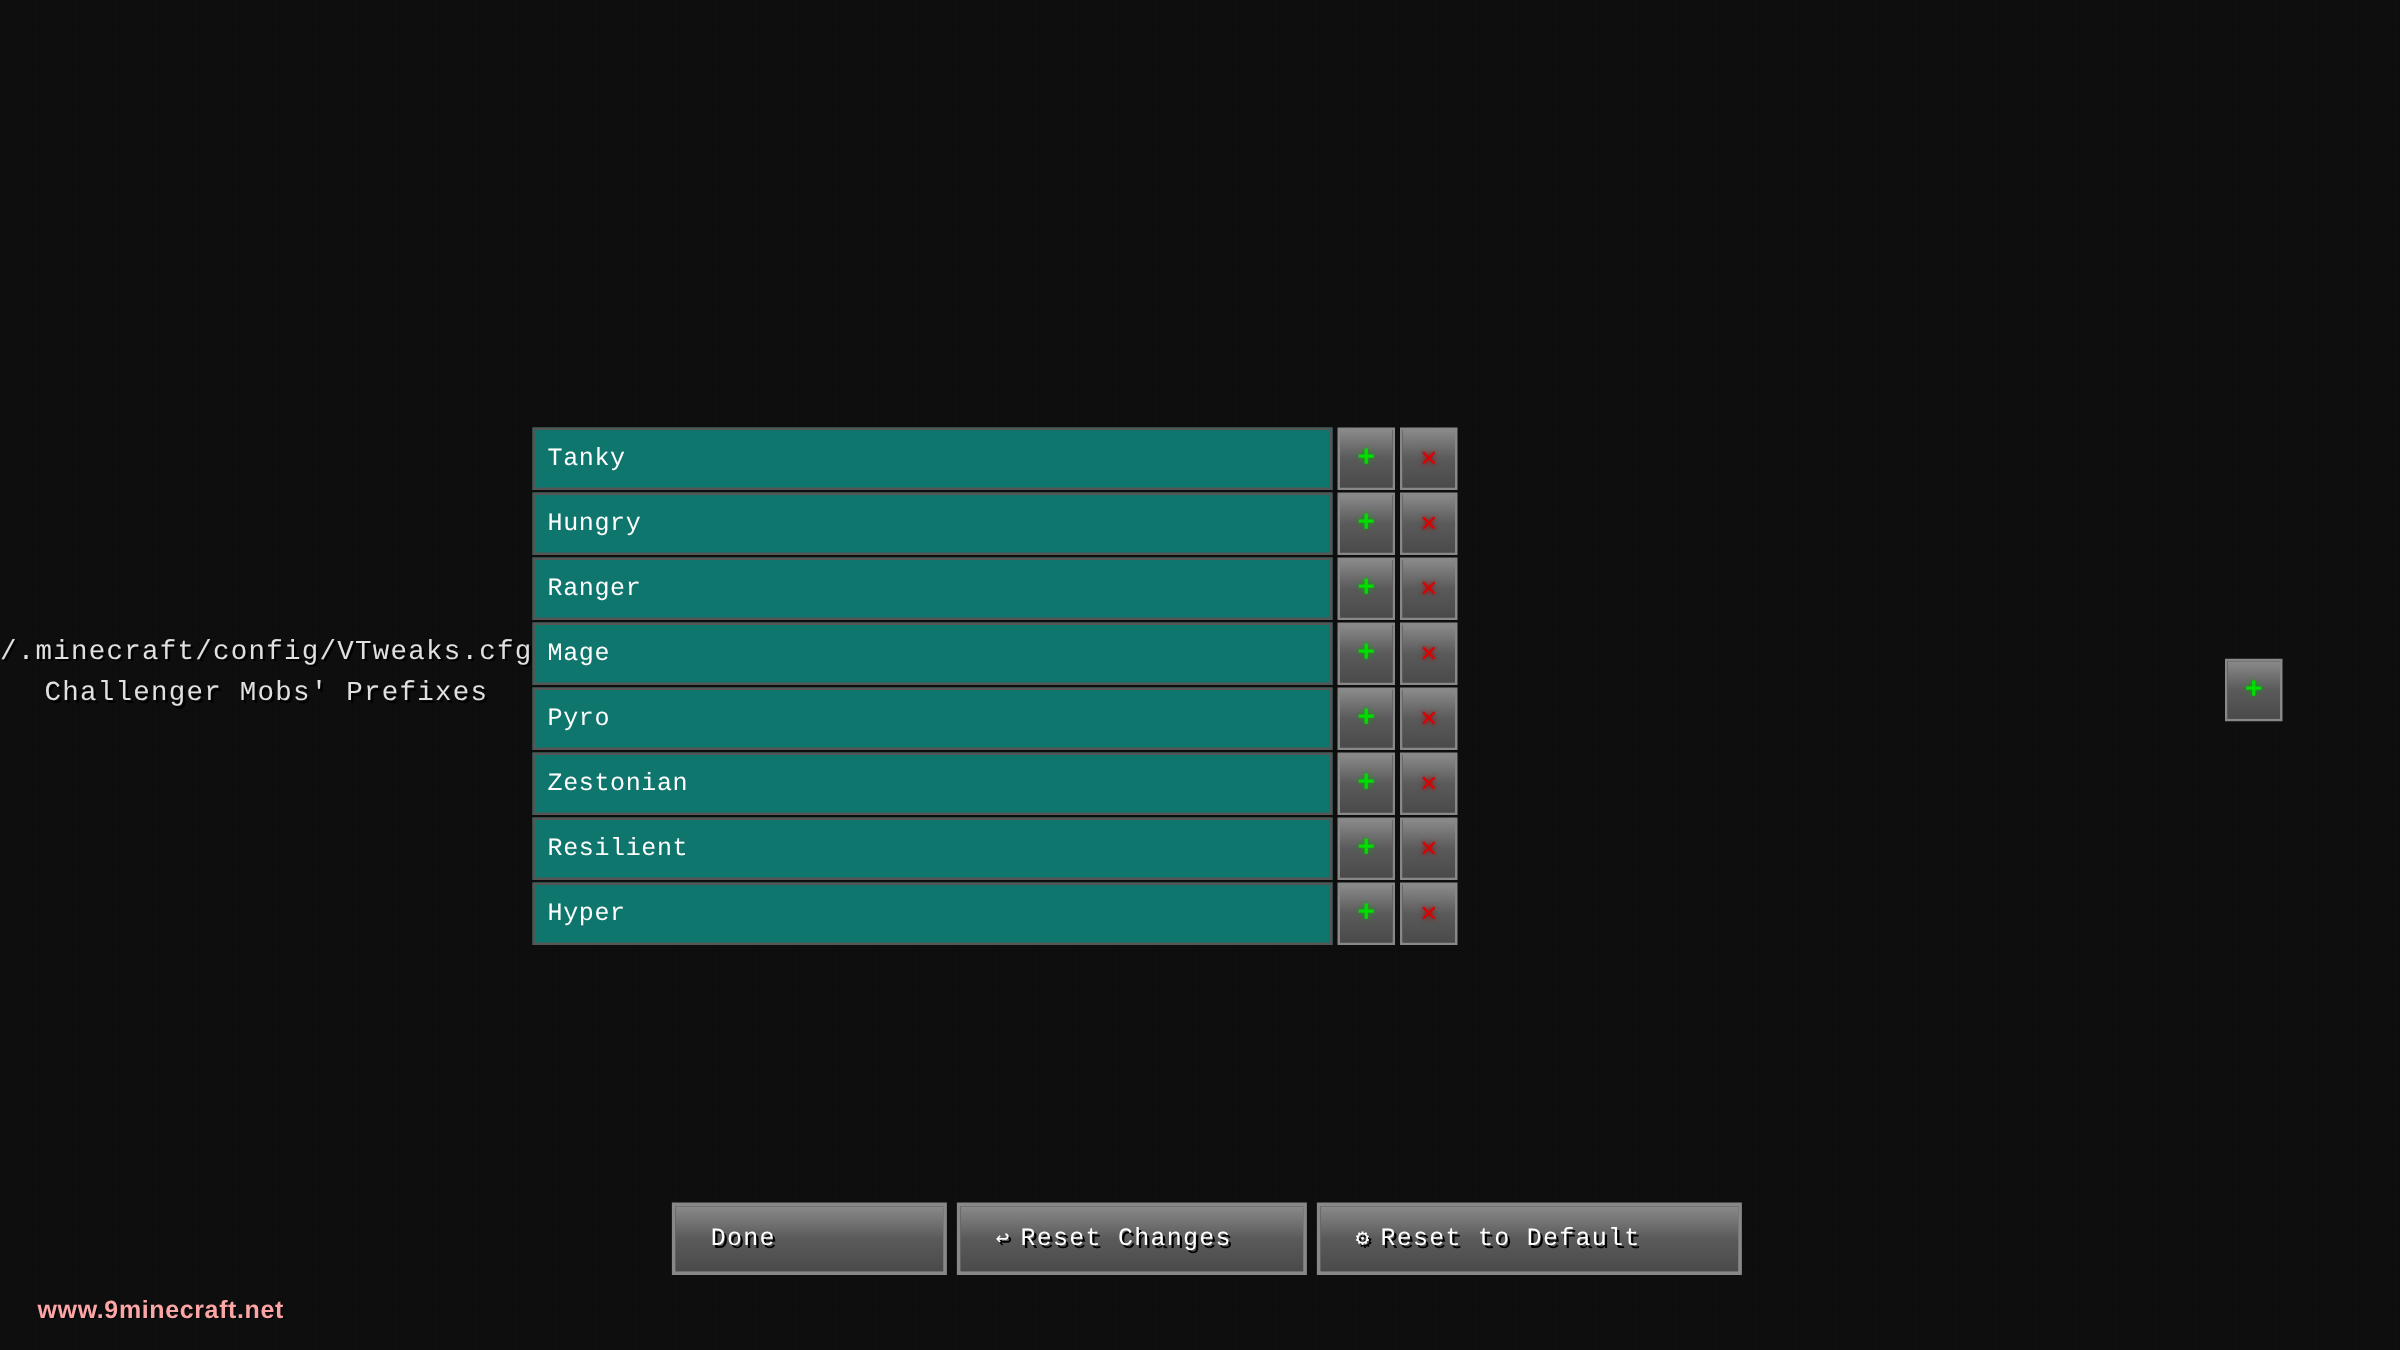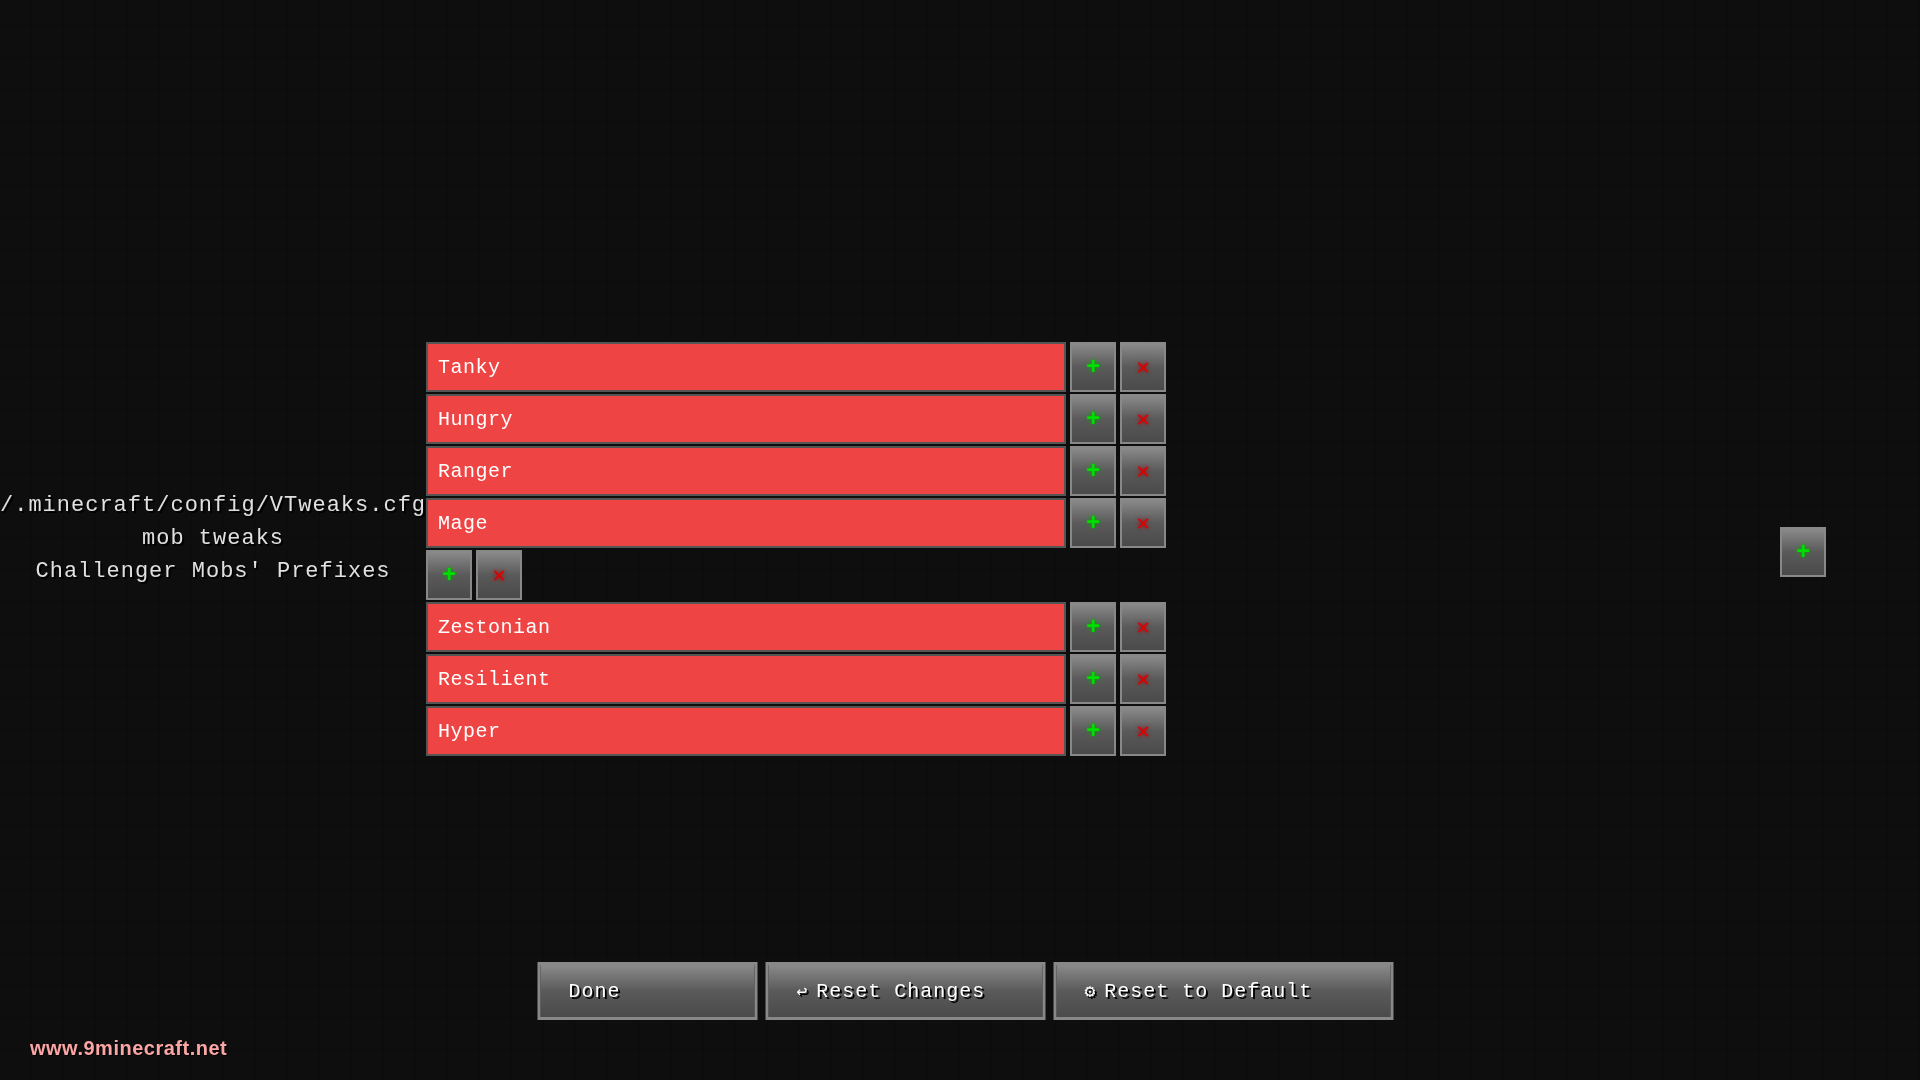--- a/index.html
+++ b/index.html
@@ -73,21 +73,21 @@
 
     .list-row {
       display: flex;
       align-items: center;
       gap: 4px;
       margin-bottom: 2px;
     }
 
     .text-input {
       flex: 1;
-      background-color: #ef4444;
+      background-color: #0f766e;
       border: 2px solid #555555;
       color: #ffffff;
       font-family: 'Courier New', Courier, monospace;
       font-size: 20px;
       padding: 8px 10px;
       outline: none;
       height: 50px;
       letter-spacing: 0.5px;
     }
 
@@ -186,21 +186,20 @@
     }
   </style>
 </head>
 <body>
 
 <div class="dark-overlay"></div>
 
 <div class="main-container">
   <div class="title-section">
     <span class="title-line">/.minecraft/config/VTweaks.cfg</span>
-    <span class="title-line">mob tweaks</span>
     <span class="title-line">Challenger Mobs' Prefixes</span>
   </div>
 
   <div class="list-container" id="entries-list">
 
   <div class="list-row">
         <input type="text" class="text-input" value="Tanky" style="">
         <button class="btn-small btn-plus">
           <span class="icon-symbol">+</span>
         </button>
@@ -229,20 +228,21 @@
       <div class="list-row">
         <input type="text" class="text-input" value="Mage" style="">
         <button class="btn-small btn-plus">
           <span class="icon-symbol">+</span>
         </button>
         <button class="btn-small btn-remove">
           <span class="icon-symbol">✕</span>
         </button>
       </div>
       <div class="list-row">
+        <input type="text" class="text-input" value="Pyro" style="">
         <button class="btn-small btn-plus">
           <span class="icon-symbol">+</span>
         </button>
         <button class="btn-small btn-remove">
           <span class="icon-symbol">✕</span>
         </button>
       </div>
       <div class="list-row">
         <input type="text" class="text-input" value="Zestonian" style="">
         <button class="btn-small btn-plus">

